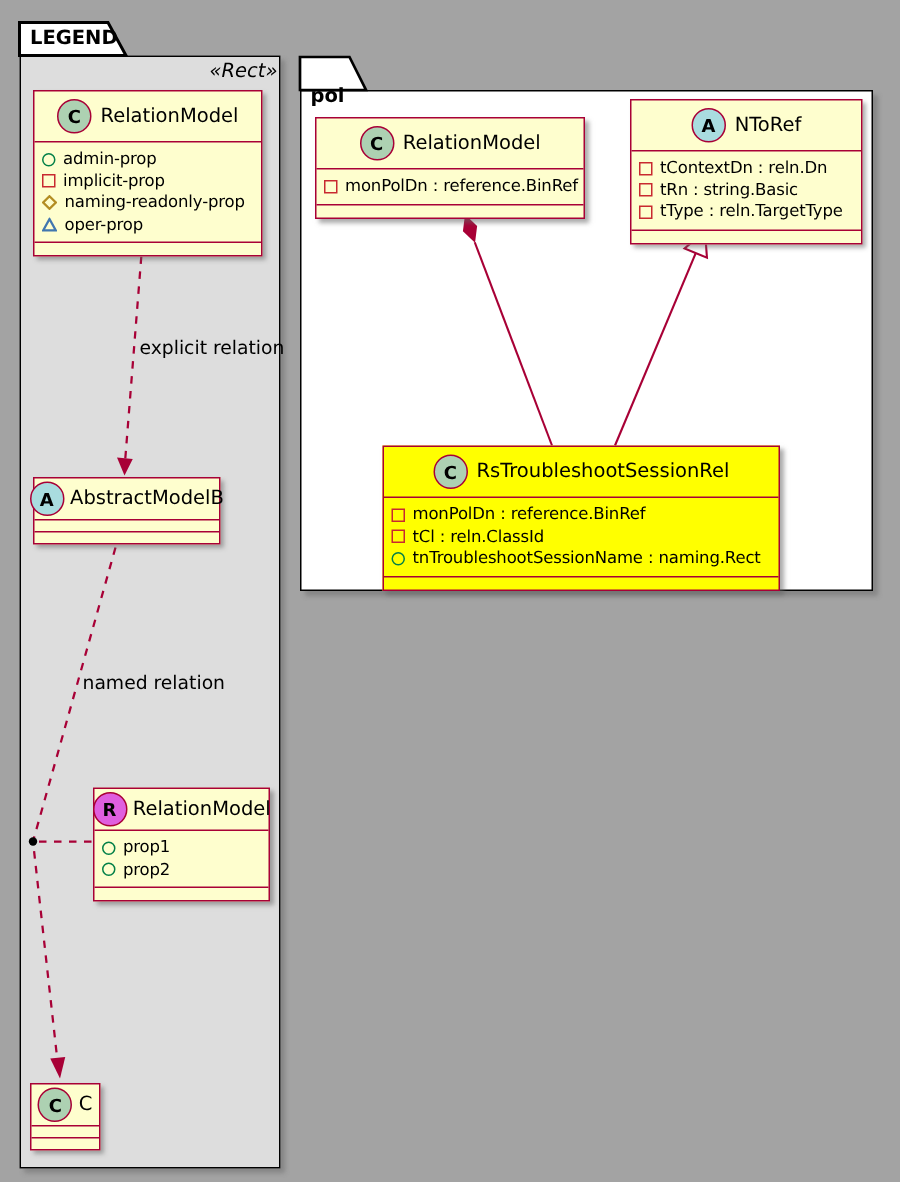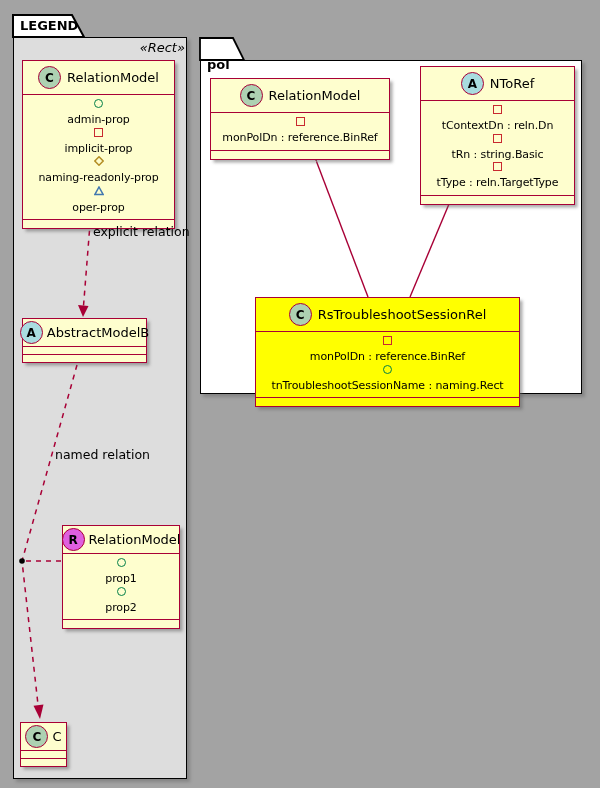--- a/index.html
+++ b/index.html
@@ -25,21 +25,21 @@
   .cls-title.compact{padding:2px 4px;gap:4px;}
   .cls-name{font-size:13px;white-space:nowrap;}
   .cls-name.italic{}
   .spot{width:21px;height:21px;border-radius:50%;border:1.2px solid #A80036;flex-shrink:0;
         display:flex;align-items:center;justify-content:center;
         font-weight:bold;font-size:12px;color:#000;}
   .spot-c{background:#ADD1B2;}
   .spot-a{background:#A9DCDF;}
   .spot-r{background:#DF5FDF;}
   .cls-attrs{padding:4px 5px;border-bottom:1.5px solid #A80036;}
-  .attr{display:flex;align-items:center;gap:5px;font-size:11px;line-height:14.5px;white-space:nowrap;letter-spacing:-0.1px;flex-direction:column;}
+  .attr{display:flex;align-items:center;gap:5px;font-size:11px;line-height:14.5px;white-space:nowrap;letter-spacing:-0.1px;}
   .cls-empty{height:8px;}
   .strip{height:7px;}
   .strip.mid{border-bottom:1.5px solid #A80036;}
   
   .vis{flex-shrink:0;display:inline-block;}
   .vis-circle{width:7px;height:7px;border:1.5px solid #038048;border-radius:50%;}
   .vis-square{width:7px;height:7px;border:1.5px solid #C82930;}
   .vis svg{display:block;}
   
   .edge-label{position:absolute;font-size:12.5px;z-index:3;white-space:nowrap;}
@@ -151,20 +151,24 @@
     <div class="cls-title">
       <span class="spot spot-c">C</span>
       <span class="cls-name">RsTroubleshootSessionRel</span>
     </div>
     <div class="cls-attrs">
       <div class="attr">
         <span class="vis vis-square"></span>
         <span>monPolDn : reference.BinRef</span>
       </div>
       <div class="attr">
+        <span class="vis vis-square"></span>
+        <span>tCl : reln.ClassId</span>
+      </div>
+      <div class="attr">
         <span class="vis vis-circle"></span>
         <span>tnTroubleshootSessionName : naming.Rect</span>
       </div>
     </div>
     <div class="cls-empty"></div>
   </div>
 
   <div class="uml-class" style="left:22px;top:318px;width:123px;">
     <div class="cls-title compact">
       <span class="spot spot-a">A</span>

